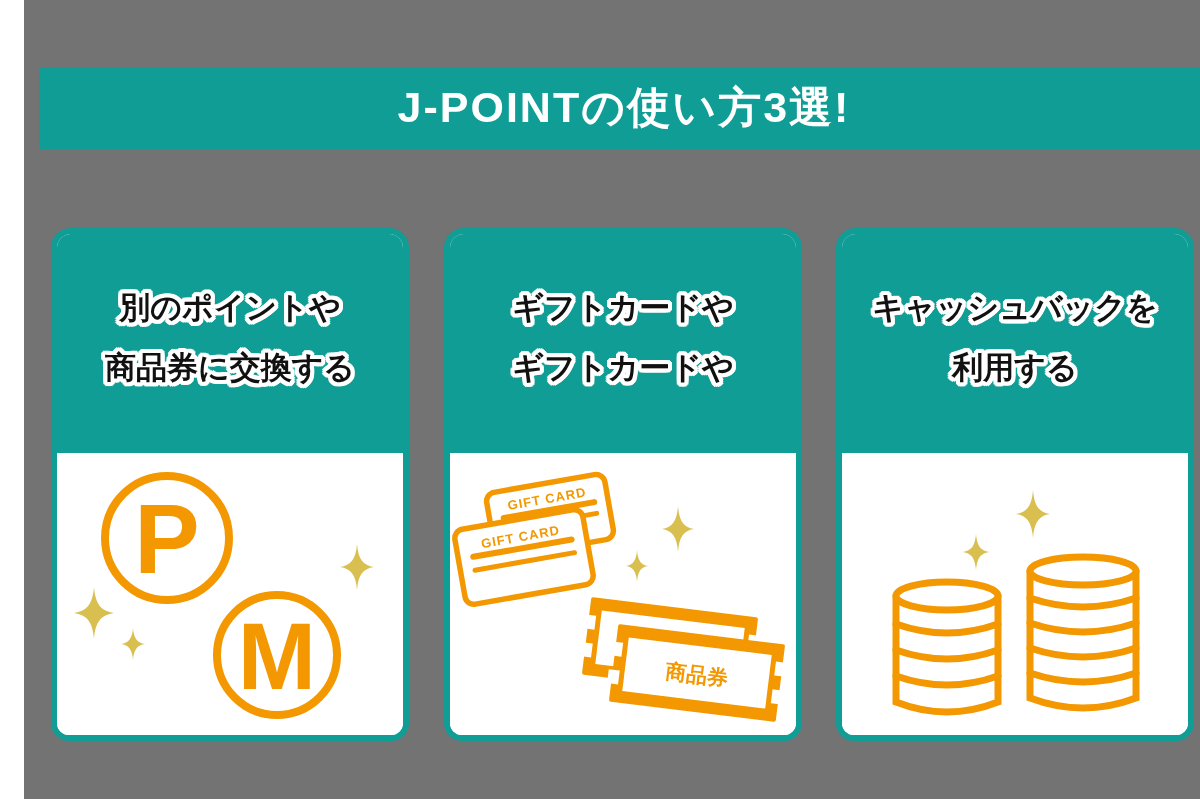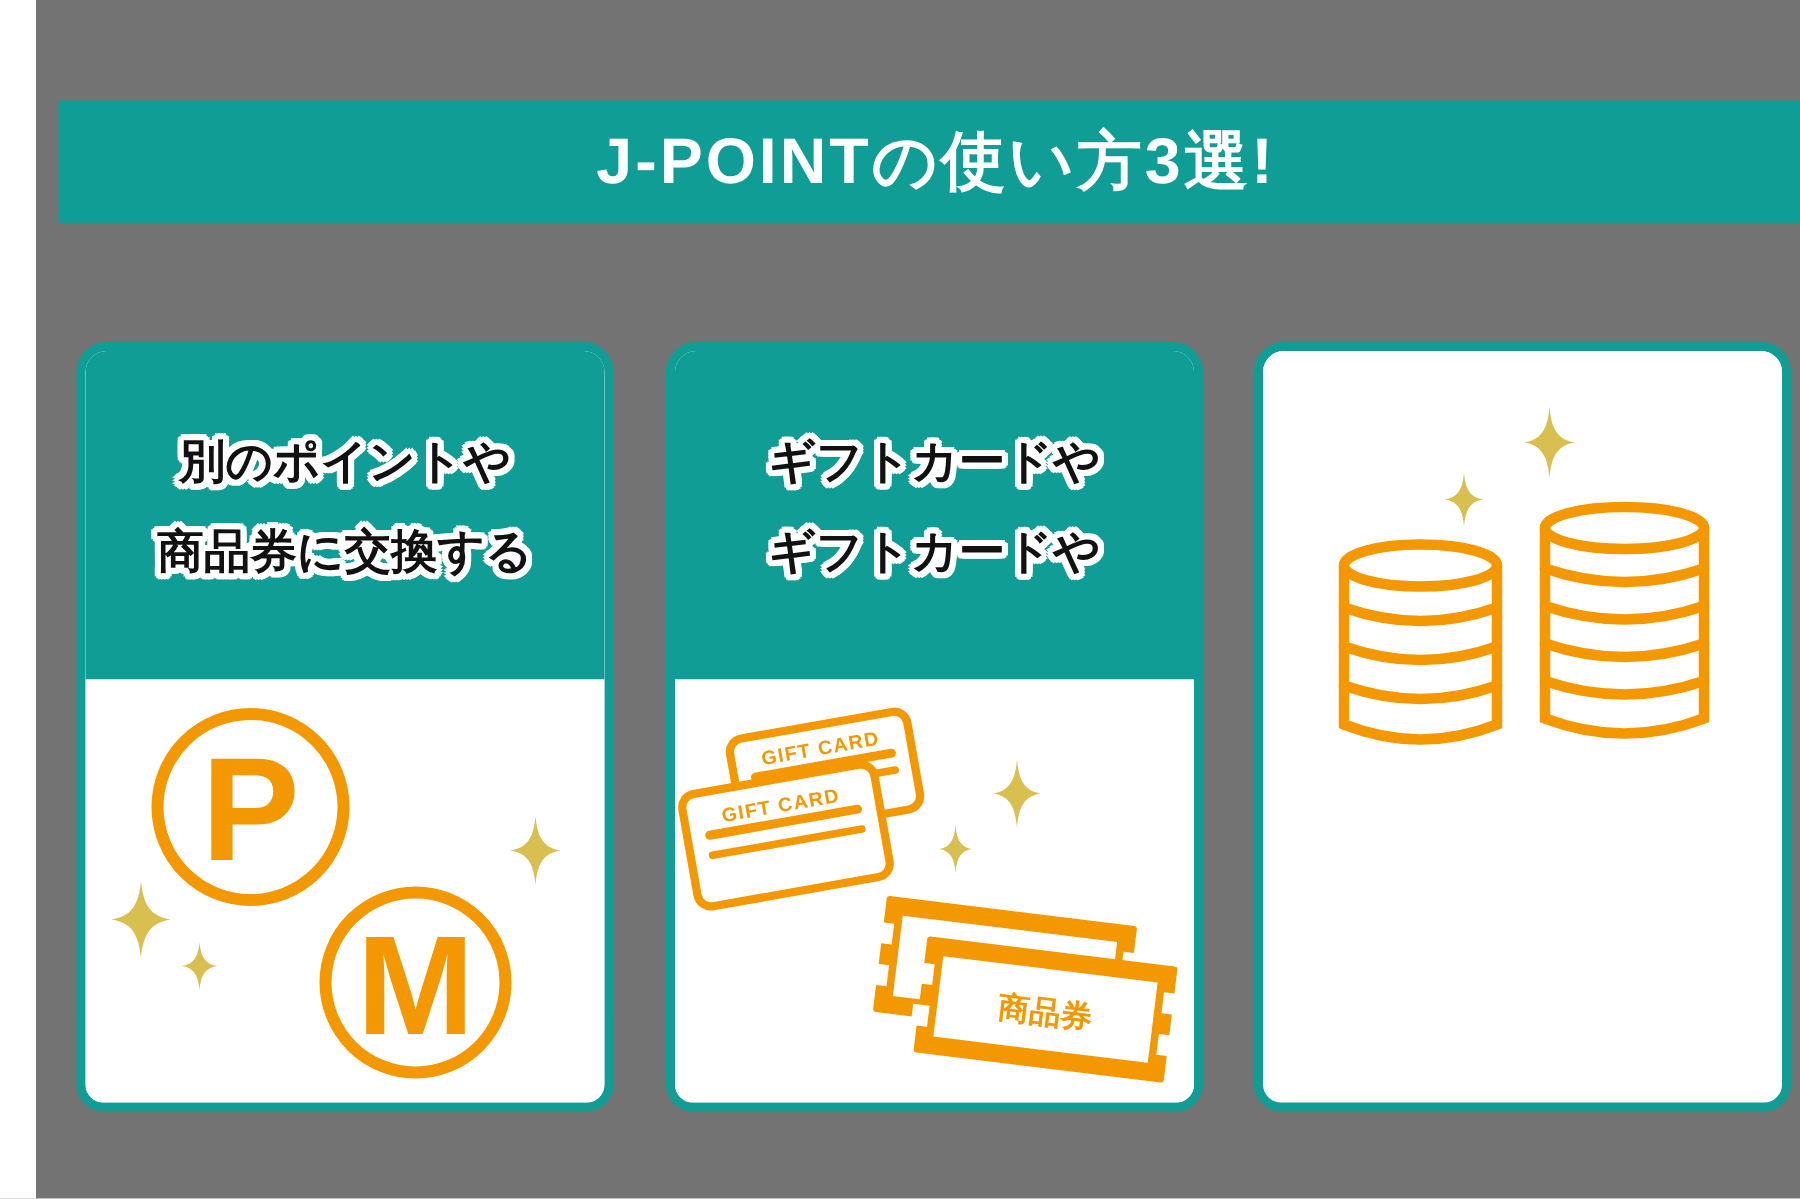--- a/index.html
+++ b/index.html
@@ -149,20 +149,24 @@
           <rect x="-88" y="7" width="11" height="14" fill="#ffffff"></rect>
           <rect x="77" y="-21" width="11" height="14" fill="#ffffff"></rect>
           <rect x="77" y="7" width="11" height="14" fill="#ffffff"></rect>
           <text class="giftcard-text" x="0" y="9" font-size="21" text-anchor="middle">商品券</text>
         </g>
       </svg>
     </div>
   </section>
 
   <section class="card card-3">
+    <div class="card-header">
+      <div class="card-title-line">キャッシュバックを</div>
+      <div class="card-title-line">利用する</div>
+    </div>
     <div class="card-body">
       <svg class="body-icon" width="346" height="282" viewBox="0 0 346 282">
         <g fill="#d9bf50">
           <path transform="translate(134,99) scale(13,18)" d="M0,-1 C0.07,-0.35 0.35,-0.07 1,0 C0.35,0.07 0.07,0.35 0,1 C-0.07,0.35 -0.35,0.07 -1,0 C-0.35,-0.07 -0.07,-0.35 0,-1 Z"></path>
           <path transform="translate(191,61) scale(17,24)" d="M0,-1 C0.07,-0.35 0.35,-0.07 1,0 C0.35,0.07 0.07,0.35 0,1 C-0.07,0.35 -0.35,0.07 -1,0 C-0.35,-0.07 -0.07,-0.35 0,-1 Z"></path>
         </g>
         <g stroke="#f39800" stroke-width="7" fill="#ffffff" stroke-linecap="round">
           <path d="M54 143 L54 249 Q105 269 156 249 L156 143"></path>
           <ellipse cx="105" cy="143" rx="51" ry="14"></ellipse>
           <path d="M54 171 Q105 189 156 171" fill="none"></path>

